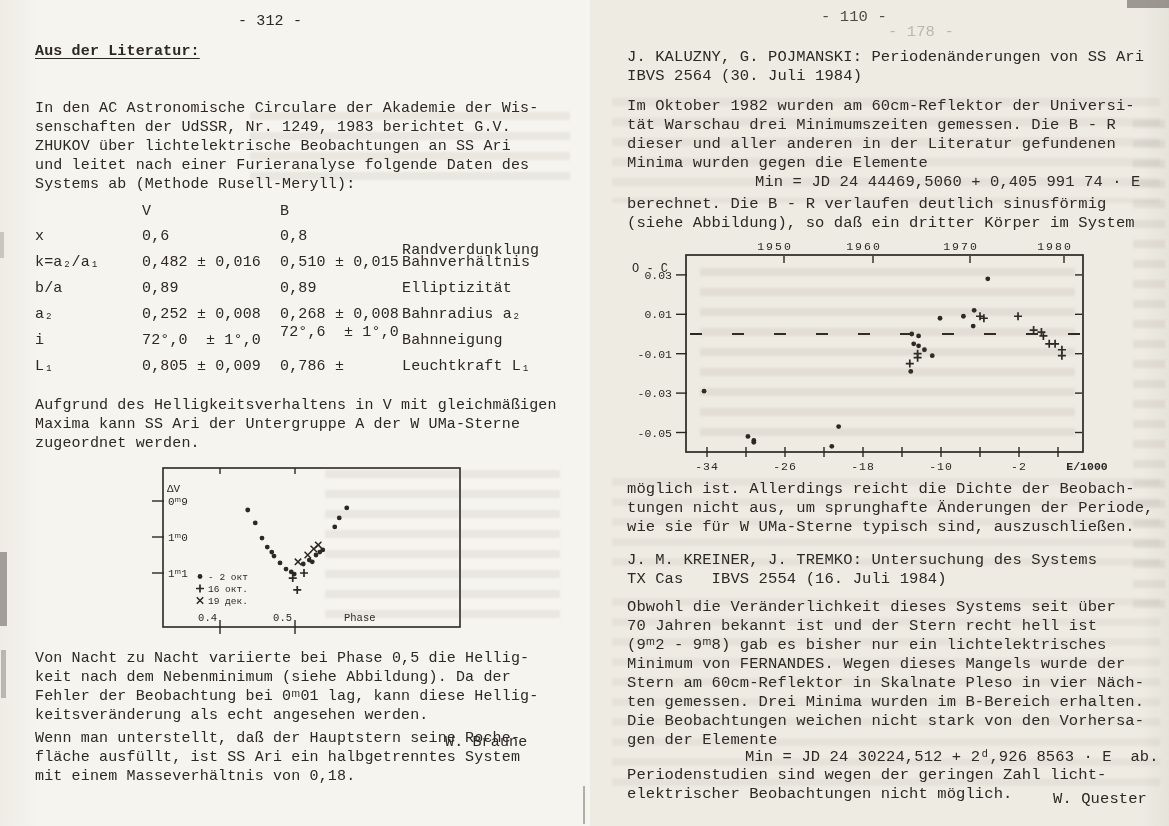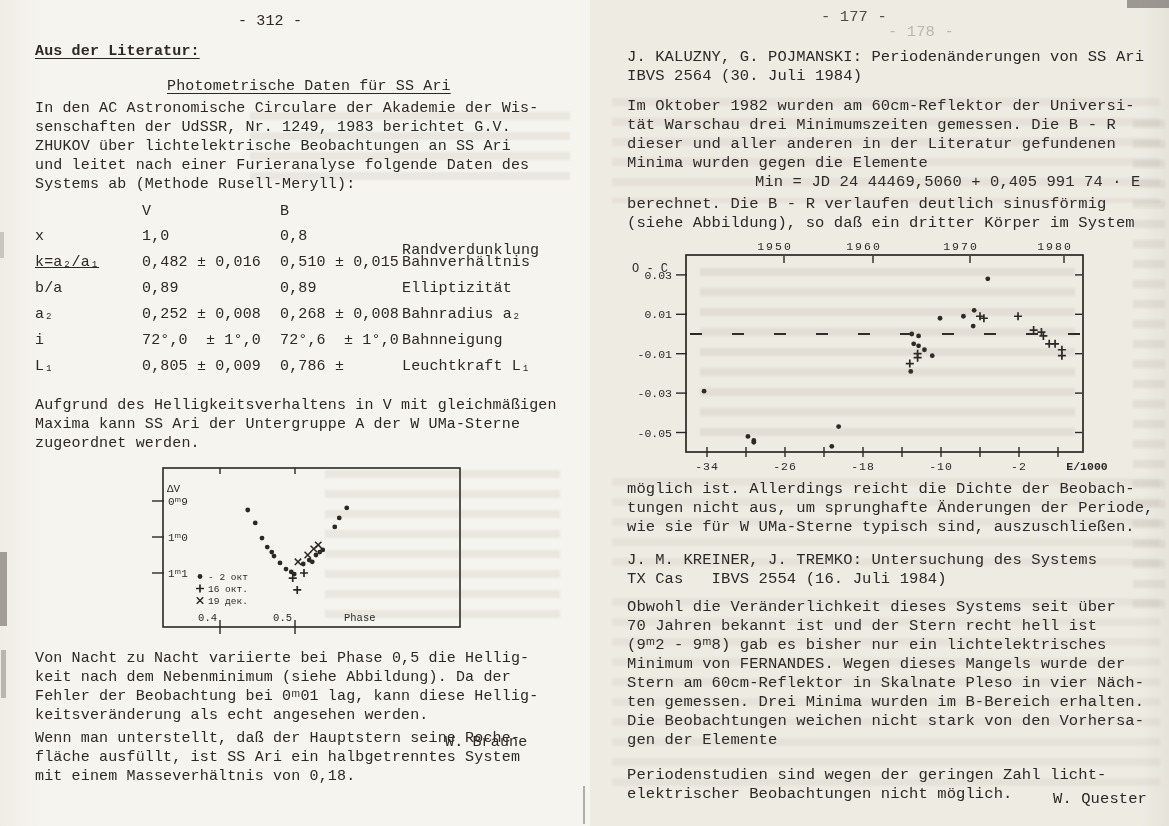--- a/index.html
+++ b/index.html
@@ -25,60 +25,59 @@
 </head>
 <body>
 
 <div id="canvas">
   <div id="page-right-tint"></div>
 
   <div class="t pl" style="left:238px;top:12px;">- 312 -</div>
 
   <div class="t pl u" style="left:35px;top:42px;font-weight:bold;">Aus der Literatur:</div>
 
-  <div class="t pl u" style="left:167px;top:77px;">Photometrische Daten für SS Ari</div>
 
   <div class="t pl" style="left:35px;top:99px;width:560px;">In den AC Astronomische Circulare der Akademie der Wis-
 senschaften der UdSSR, Nr. 1249, 1983 berichtet G.V.
 ZHUKOV über lichtelektrische Beobachtungen an SS Ari
 und leitet nach einer Furieranalyse folgende Daten des
 Systems ab (Methode Rusell-Meryll):</div>
 
   <div>
     <div class="t pl" style="left:142px;top:202px;">V</div>
     <div class="t pl" style="left:280px;top:202px;">B</div>
 
     <div>
       <div class="t pl" style="left:35px;top:227px;">x</div>
-      <div class="t pl" style="left:142px;top:227px;">1,0</div>
+      <div class="t pl" style="left:142px;top:227px;">0,6</div>
       <div class="t pl" style="left:280px;top:227px;">0,8</div>
       <div class="t pl" style="left:402px;top:241px;">Randverdunklung</div>
     </div>
     <div>
-      <div class="t pl" style="left:35px;top:253px;text-decoration:underline;">k=a₂/a₁</div>
+      <div class="t pl" style="left:35px;top:253px;">k=a₂/a₁</div>
       <div class="t pl" style="left:142px;top:253px;">0,482 ± 0,016</div>
       <div class="t pl" style="left:280px;top:253px;">0,510 ± 0,015</div>
       <div class="t pl" style="left:402px;top:253px;">Bahnverhältnis</div>
     </div>
     <div>
       <div class="t pl" style="left:35px;top:279px;">b/a</div>
       <div class="t pl" style="left:142px;top:279px;">0,89</div>
       <div class="t pl" style="left:280px;top:279px;">0,89</div>
       <div class="t pl" style="left:402px;top:279px;">Elliptizität</div>
     </div>
     <div>
       <div class="t pl" style="left:35px;top:305px;">a₂</div>
       <div class="t pl" style="left:142px;top:305px;">0,252 ± 0,008</div>
       <div class="t pl" style="left:280px;top:305px;">0,268 ± 0,008</div>
       <div class="t pl" style="left:402px;top:305px;">Bahnradius a₂</div>
     </div>
     <div>
       <div class="t pl" style="left:35px;top:331px;">i</div>
       <div class="t pl" style="left:142px;top:331px;">72°,0  ± 1°,0</div>
-      <div class="t pl" style="left:280px;top:331px;">72°,6  ± 1°,0</div>
+      <div class="t pl" style="left:280px;top:323px;">72°,6  ± 1°,0</div>
       <div class="t pl" style="left:402px;top:331px;">Bahnneigung</div>
     </div>
     <div>
       <div class="t pl" style="left:35px;top:357px;">L₁</div>
       <div class="t pl" style="left:142px;top:357px;">0,805 ± 0,009</div>
       <div class="t pl" style="left:280px;top:357px;">0,786 ±</div>
       <div class="t pl" style="left:402px;top:357px;">Leuchtkraft L₁</div>
     </div>
   </div>
 
@@ -138,21 +137,21 @@
 
   <div class="t pl" style="left:35px;top:649px;width:560px;">Von Nacht zu Nacht variierte bei Phase 0,5 die Hellig-
 keit nach dem Nebenminimum (siehe Abbildung). Da der
 Fehler der Beobachtung bei 0ᵐ01 lag, kann diese Hellig-
 keitsveränderung als echt angesehen werden.</div>
   <div class="t pl" style="left:35px;top:729px;width:560px;">Wenn man unterstellt, daß der Hauptstern seine Roche-
 fläche ausfüllt, ist SS Ari ein halbgetrenntes System
 mit einem Masseverhältnis von 0,18.</div>
   <div class="t pl" style="left:445px;top:733px;">W. Braune</div>
 
-  <div class="t pr faded" style="left:821px;top:8px;">- 177 -</div>
+  <div class="t pr faded" style="left:821px;top:8px;">- 110 -</div>
   <div class="t pr ghostnum" style="left:888px;top:23px;text-align:center;">- 178 -</div>
 
   <div class="t pr" style="left:627px;top:48px;width:560px;">J. KALUZNY, G. POJMANSKI: Periodenänderungen von SS Ari
 IBVS 2564 (30. Juli 1984)</div>
   <div class="t pr" style="left:627px;top:97px;width:560px;">Im Oktober 1982 wurden am 60cm-Reflektor der Universi-
 tät Warschau drei Minimumszeiten gemessen. Die B - R
 dieser und aller anderen in der Literatur gefundenen
 Minima wurden gegen die Elemente</div>
   <div class="t pr" style="left:755px;top:173px;">Min = JD 24 44469,5060 + 0,405 991 74 · E</div>
   <div class="t pr" style="left:627px;top:195px;width:560px;">berechnet. Die B - R verlaufen deutlich sinusförmig
@@ -241,20 +240,21 @@
   <div class="t pr" style="left:627px;top:551px;width:560px;">J. M. KREINER, J. TREMKO: Untersuchung des Systems
 TX Cas   IBVS 2554 (16. Juli 1984)</div>
   <div class="t pr" style="left:627px;top:598px;width:560px;">Obwohl die Veränderlichkeit dieses Systems seit über
 70 Jahren bekannt ist und der Stern recht hell ist
 (9ᵐ2 - 9ᵐ8) gab es bisher nur ein lichtelektrisches
 Minimum von FERNANDES. Wegen dieses Mangels wurde der
 Stern am 60cm-Reflektor in Skalnate Pleso in vier Näch-
 ten gemessen. Drei Minima wurden im B-Bereich erhalten.
 Die Beobachtungen weichen nicht stark von den Vorhersa-
 gen der Elemente</div>
+  <div class="t pr" style="left:745px;top:748px;">Min = JD 24 30224,512 + 2ᵈ,926 8563 · E  ab.</div>
   <div class="t pr" style="left:627px;top:766px;width:560px;">Periodenstudien sind wegen der geringen Zahl licht-
 elektrischer Beobachtungen nicht möglich.</div>
   <div class="t pr" style="left:1053px;top:790px;">W. Quester</div>
 
   <div class="ghost" style="left:250px;top:112px;width:320px;height:80px;"></div>
   <div class="ghost" style="left:325px;top:470px;width:235px;height:150px;"></div>
   <div class="ghost" style="left:612px;top:98px;width:548px;height:105px;opacity:.8;"></div>
   <div class="ghost" style="left:700px;top:268px;width:375px;height:178px;"></div>
   <div class="ghost" style="left:612px;top:478px;width:548px;height:90px;opacity:.7;"></div>
   <div class="ghost" style="left:612px;top:598px;width:548px;height:195px;opacity:.7;"></div>

